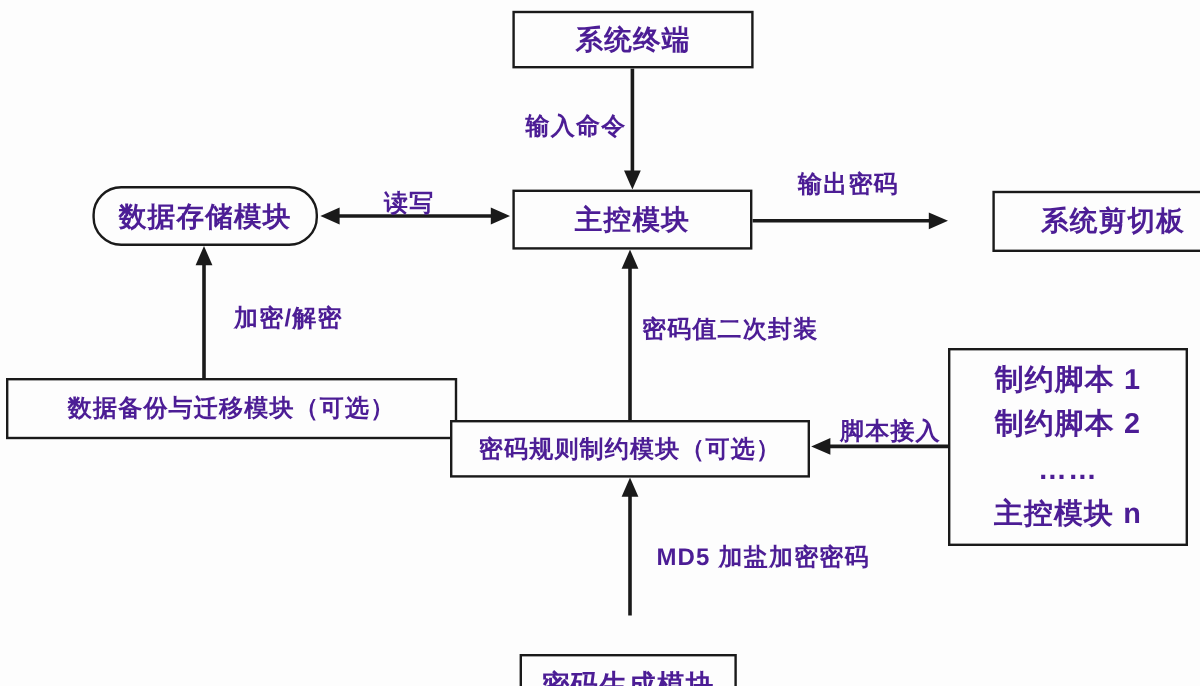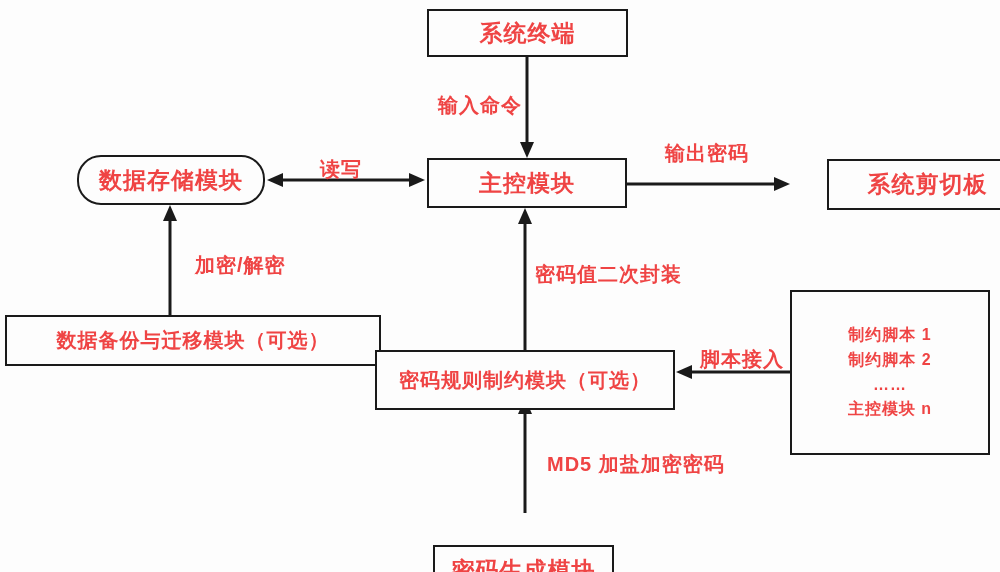--- a/index.html
+++ b/index.html
@@ -6,21 +6,21 @@
     margin: 0;
     padding: 0;
     background: #ffffff;
   }
   .canvas {
     position: relative;
     width: 1000px;
     height: 572px;
     background: #fdfdfd;
     font-family: "Liberation Sans", sans-serif;
-    color: #ef4444;
+    color: #4c1d95;
     overflow: hidden;
   }
   svg.wires {
     position: absolute;
     left: 0;
     top: 0;
     width: 1000px;
     height: 572px;
   }
   .node {
@@ -35,27 +35,27 @@
     font-weight: bold;
     font-size: 23px;
     letter-spacing: 1px;
     white-space: nowrap;
   }
   .node-terminal   { left: 427px; top: 9px;   width: 201px; height: 48px; }
   .node-main       { left: 427px; top: 158px; width: 200px; height: 50px; }
   .node-storage    { left: 77px;  top: 155px; width: 188px; height: 50px; border-radius: 24px; }
   .node-clipboard  { left: 827px; top: 159px; width: 201px; height: 51px; }
   .node-backup     { left: 5px;   top: 315px; width: 376px; height: 51px; font-size: 20px; }
-  .node-rule       { left: 375px; top: 350px; width: 300px; height: 60px; font-size: 20px; }
+  .node-rule       { left: 375px; top: 350px; width: 300px; height: 48px; font-size: 20px; }
   .node-generator  { left: 433px; top: 513px; width: 181px; height: 50px; margin-top: 32px; }
   .node-scripts {
     left: 790px; top: 290px; width: 200px; height: 165px;
     flex-direction: column;
     justify-content: center;
-    font-size: 16px;
+    font-size: 24px;
     line-height: 1.55;
   }
   .edge-label {
     position: absolute;
     font-weight: bold;
     font-size: 20px;
     letter-spacing: 1px;
     white-space: nowrap;
   }
   .lbl-input    { left: 438px; top: 92px;  }

